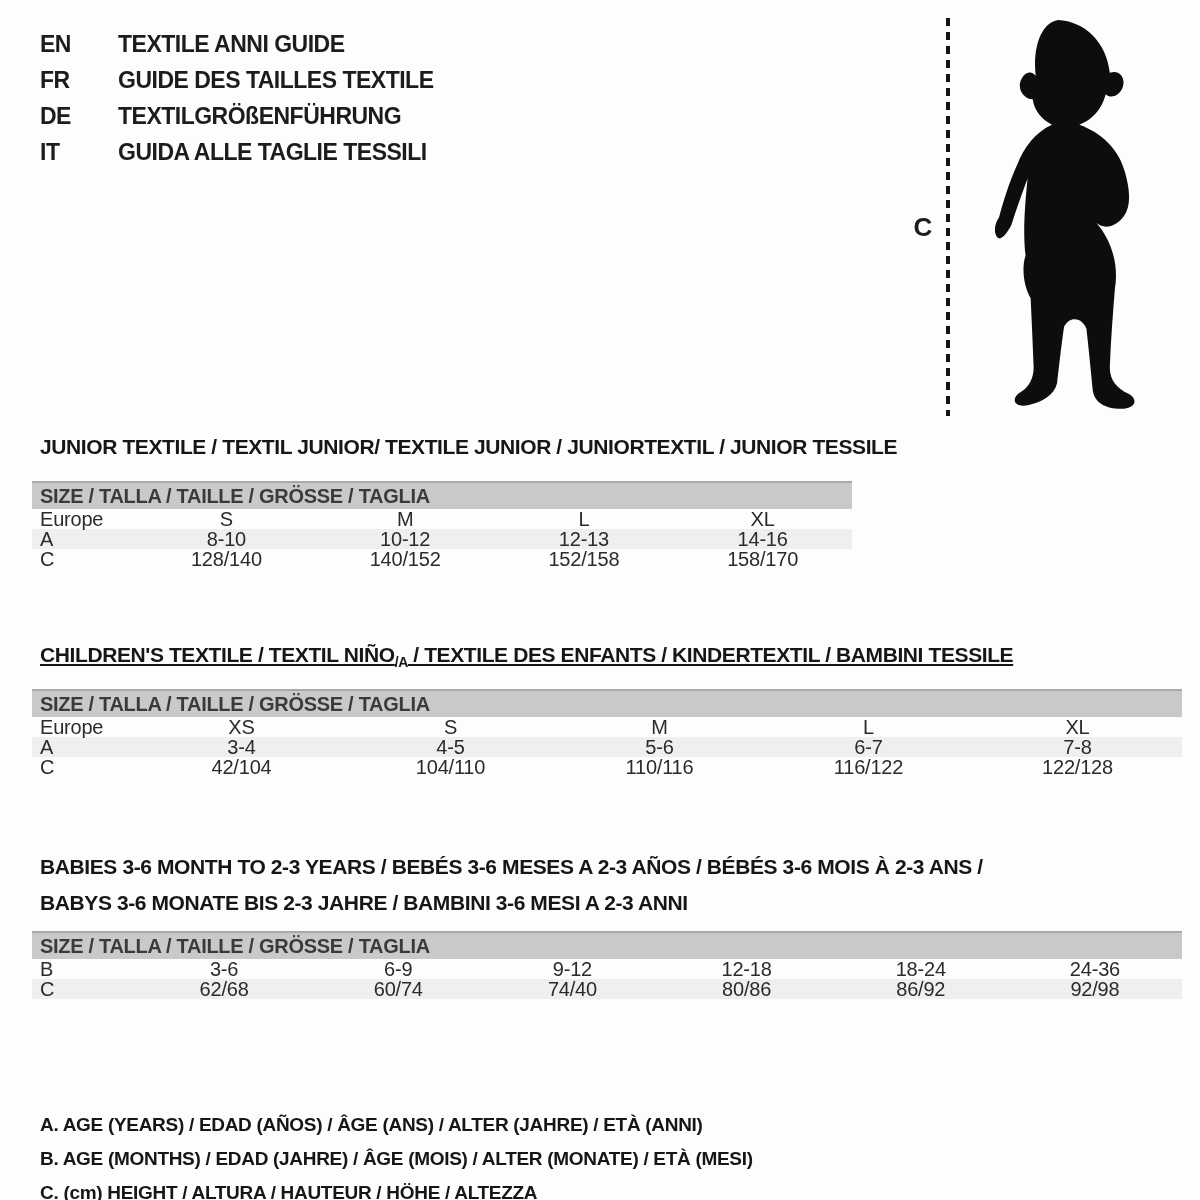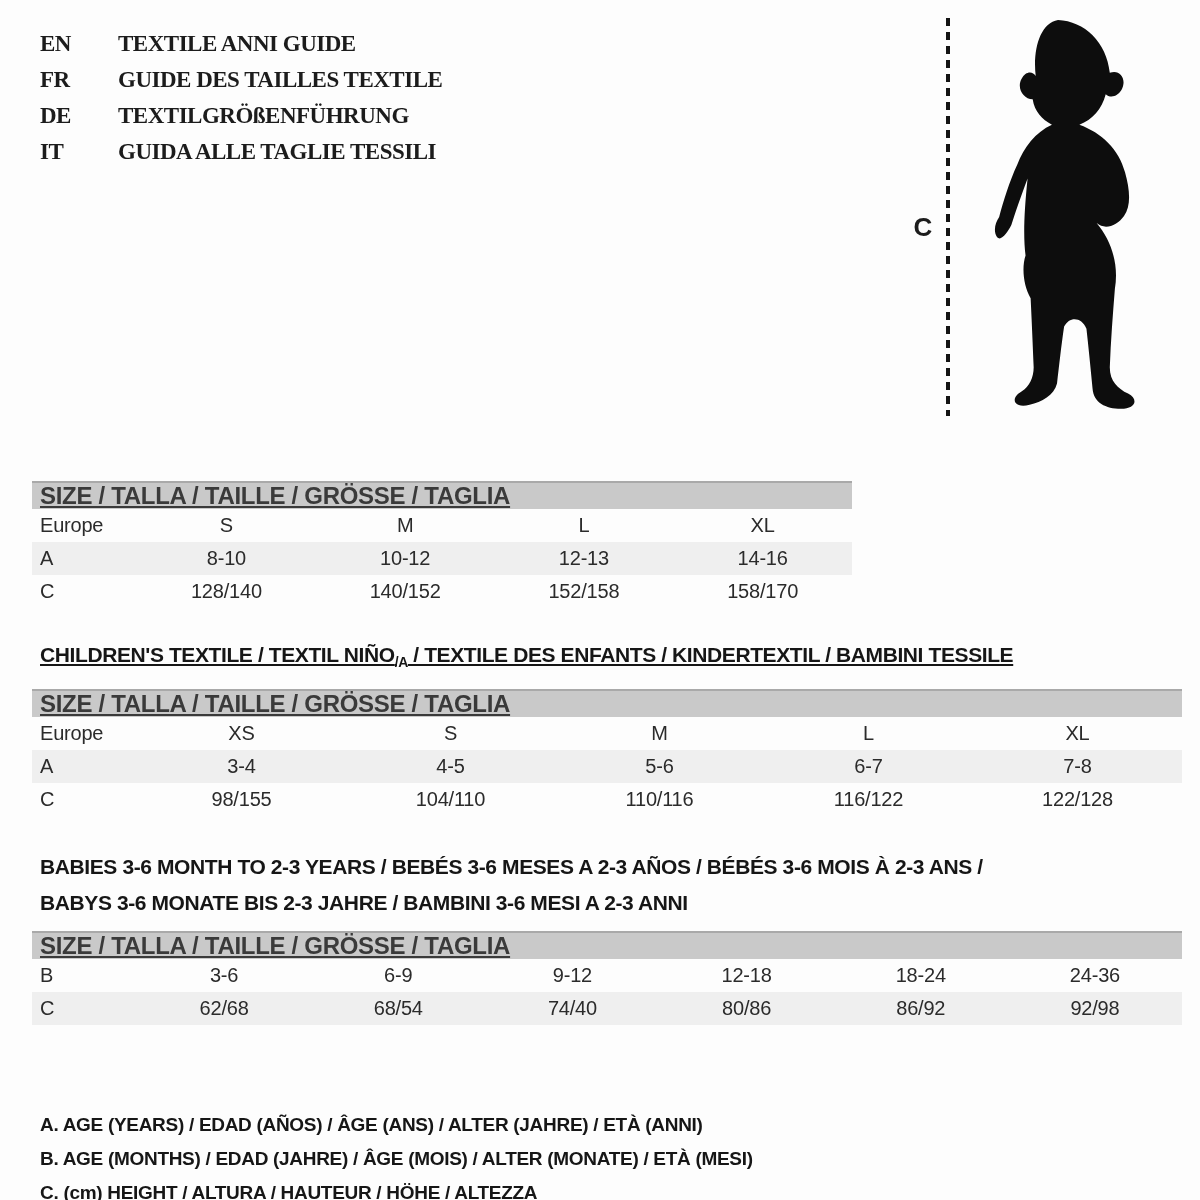--- a/index.html
+++ b/index.html
@@ -8,21 +8,21 @@
     position:relative; width:1200px; height:1200px;
     background:#fdfdfd; overflow:hidden;
     font-family:"Liberation Sans", sans-serif;
     color:#1c1c1c;
   }
 
   
   .lang-block { position:absolute; left:40px; top:26px; }
   .lang-row { display:flex; height:36px; align-items:center; }
   .lang-code, .lang-title {
-    font-weight:700; font-size:23px; letter-spacing:-0.5px; white-space:nowrap;font-family:Liberation Serif, serif;
+    font-weight:700; font-size:23px; letter-spacing:-0.5px; white-space:nowrap;
   }
   .lang-code { width:78px; }
 
   
   .measure-line {
     position:absolute; left:946px; top:18px; width:4px; height:398px;
     background:repeating-linear-gradient(to bottom, #141414 0 8px, transparent 8px 14px);
   }
   .figure-label {
     position:absolute; left:906px; top:212px; width:34px;
@@ -43,26 +43,25 @@
 
   
   .size-table { position:absolute; left:32px; }
   .tbl-junior   { top:481px; width:820px;  }
   .tbl-children { top:689px; width:1150px; }
   .tbl-babies   { top:931px; width:1150px; }
 
   .table-header {
     height:28px; background:#c9c9c9; border-top:2px solid #a9a9a9;
     display:flex; align-items:center; padding-left:8px;
-    font-size:24px; font-weight:700; letter-spacing:-0.3px; color:#3a3a3a;
+    font-size:20px; font-weight:700; letter-spacing:-0.3px; color:#3a3a3a;
     white-space:nowrap;
-    text-decoration:underline;
   }
   .t-row {
-    display:flex; height:33px; align-items:center;
+    display:flex; height:20px; align-items:center;
     font-size:20px; color:#2b2b2b; letter-spacing:-0.2px;
   }
   .t-row.alt { background:#efefef; }
   .t-label { width:105px; padding-left:8px; flex:0 0 105px; }
   .t-cell  { flex:1; text-align:center; }
 
   
   .legend { position:absolute; left:40px; top:1068px;margin-top:40px; }
   .legend-line {
     height:34px; line-height:34px;
@@ -123,20 +122,21 @@
       C42,216 36,224 32,220
       C28,214 30,206 34,200
       C38,185 44,165 52,148
       C58,132 70,116 86,109
       C76,104 69,96 67,84
       C58,84 51,73 56,64
       C60,56 67,56 70,61
       C67,36 74,9 92,6 Z"></path>
   </svg>
 
+  <div class="section-title title-junior">JUNIOR TEXTILE / TEXTIL JUNIOR/ TEXTILE JUNIOR / JUNIORTEXTIL / JUNIOR TESSILE</div>
   <div class="size-table tbl-junior">
     <div class="table-header">SIZE / TALLA / TAILLE / GRÖSSE / TAGLIA</div>
     <div class="t-row">
       <span class="t-label">Europe</span>
         <span class="t-cell">S</span>
         <span class="t-cell">M</span>
         <span class="t-cell">L</span>
         <span class="t-cell">XL</span>
     </div>
     <div class="t-row alt">
@@ -169,21 +169,21 @@
     <div class="t-row alt">
       <span class="t-label">A</span>
         <span class="t-cell">3-4</span>
         <span class="t-cell">4-5</span>
         <span class="t-cell">5-6</span>
         <span class="t-cell">6-7</span>
         <span class="t-cell">7-8</span>
     </div>
     <div class="t-row">
       <span class="t-label">C</span>
-        <span class="t-cell">98/155</span>
+        <span class="t-cell">42/104</span>
         <span class="t-cell">104/110</span>
         <span class="t-cell">110/116</span>
         <span class="t-cell">116/122</span>
         <span class="t-cell">122/128</span>
     </div>
   </div>
 
   <div class="section-title title-babies">
     <div>BABIES 3-6 MONTH TO 2-3 YEARS / BEBÉS 3-6 MESES A 2-3 AÑOS / BÉBÉS 3-6 MOIS À 2-3 ANS /</div>
     <div>BABYS 3-6 MONATE BIS 2-3 JAHRE / BAMBINI 3-6 MESI A 2-3 ANNI</div>
@@ -195,21 +195,21 @@
         <span class="t-cell">3-6</span>
         <span class="t-cell">6-9</span>
         <span class="t-cell">9-12</span>
         <span class="t-cell">12-18</span>
         <span class="t-cell">18-24</span>
         <span class="t-cell">24-36</span>
     </div>
     <div class="t-row alt">
       <span class="t-label">C</span>
         <span class="t-cell">62/68</span>
-        <span class="t-cell">68/54</span>
+        <span class="t-cell">60/74</span>
         <span class="t-cell">74/40</span>
         <span class="t-cell">80/86</span>
         <span class="t-cell">86/92</span>
         <span class="t-cell">92/98</span>
     </div>
   </div>
 
   <div class="legend">
     <div class="legend-line">A. AGE (YEARS) / EDAD (AÑOS) / ÂGE (ANS) / ALTER (JAHRE) / ETÀ (ANNI)</div>
     <div class="legend-line">B. AGE (MONTHS) / EDAD (JAHRE) / ÂGE (MOIS) / ALTER (MONATE) / ETÀ (MESI)</div>

